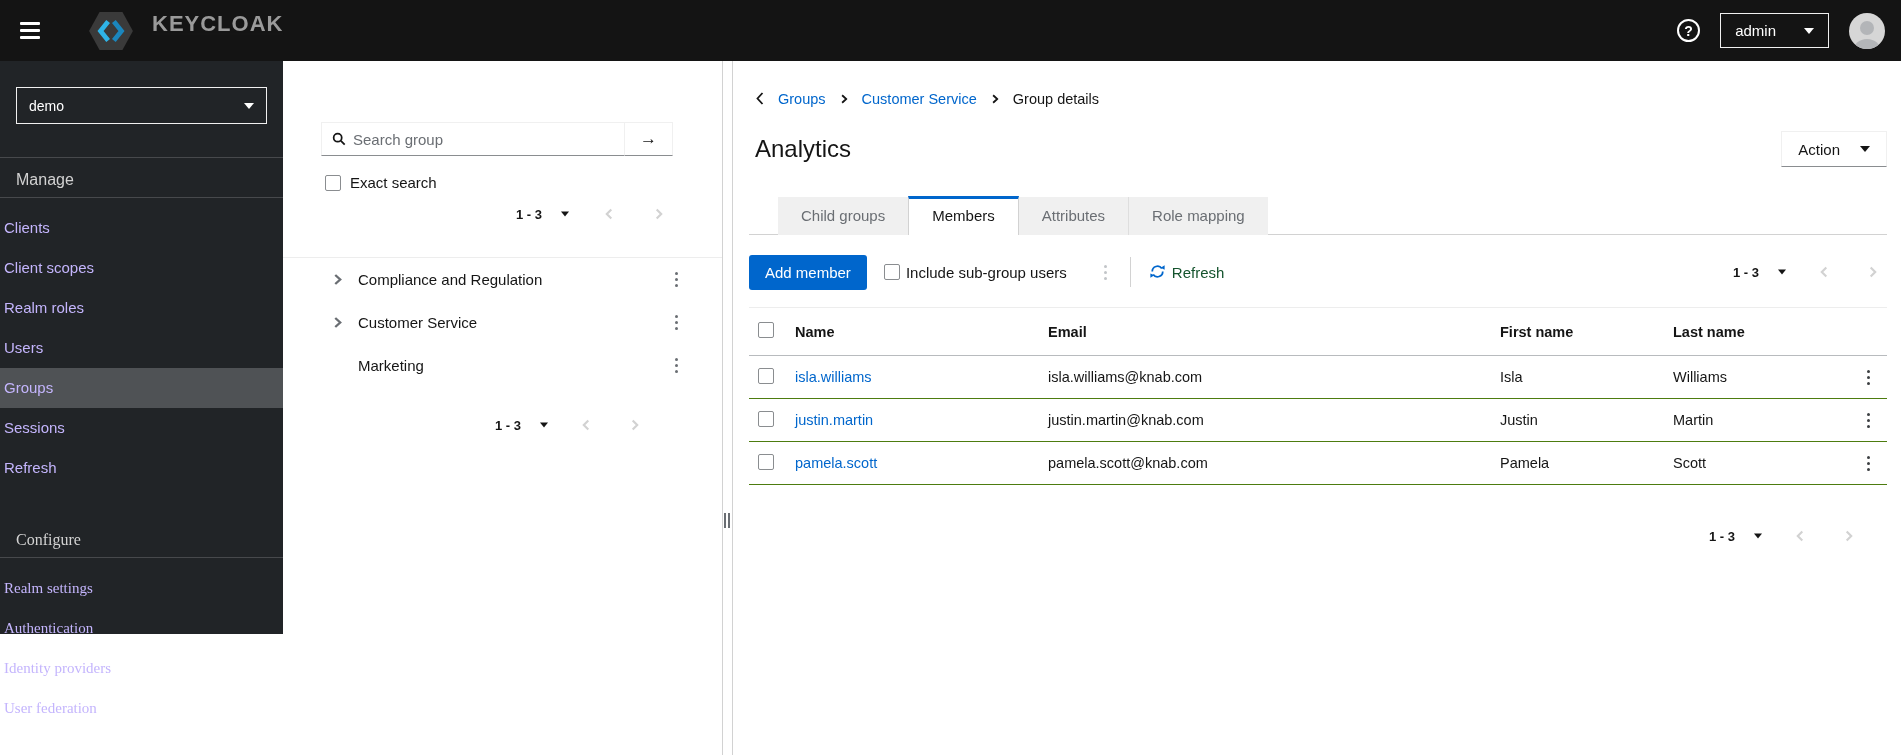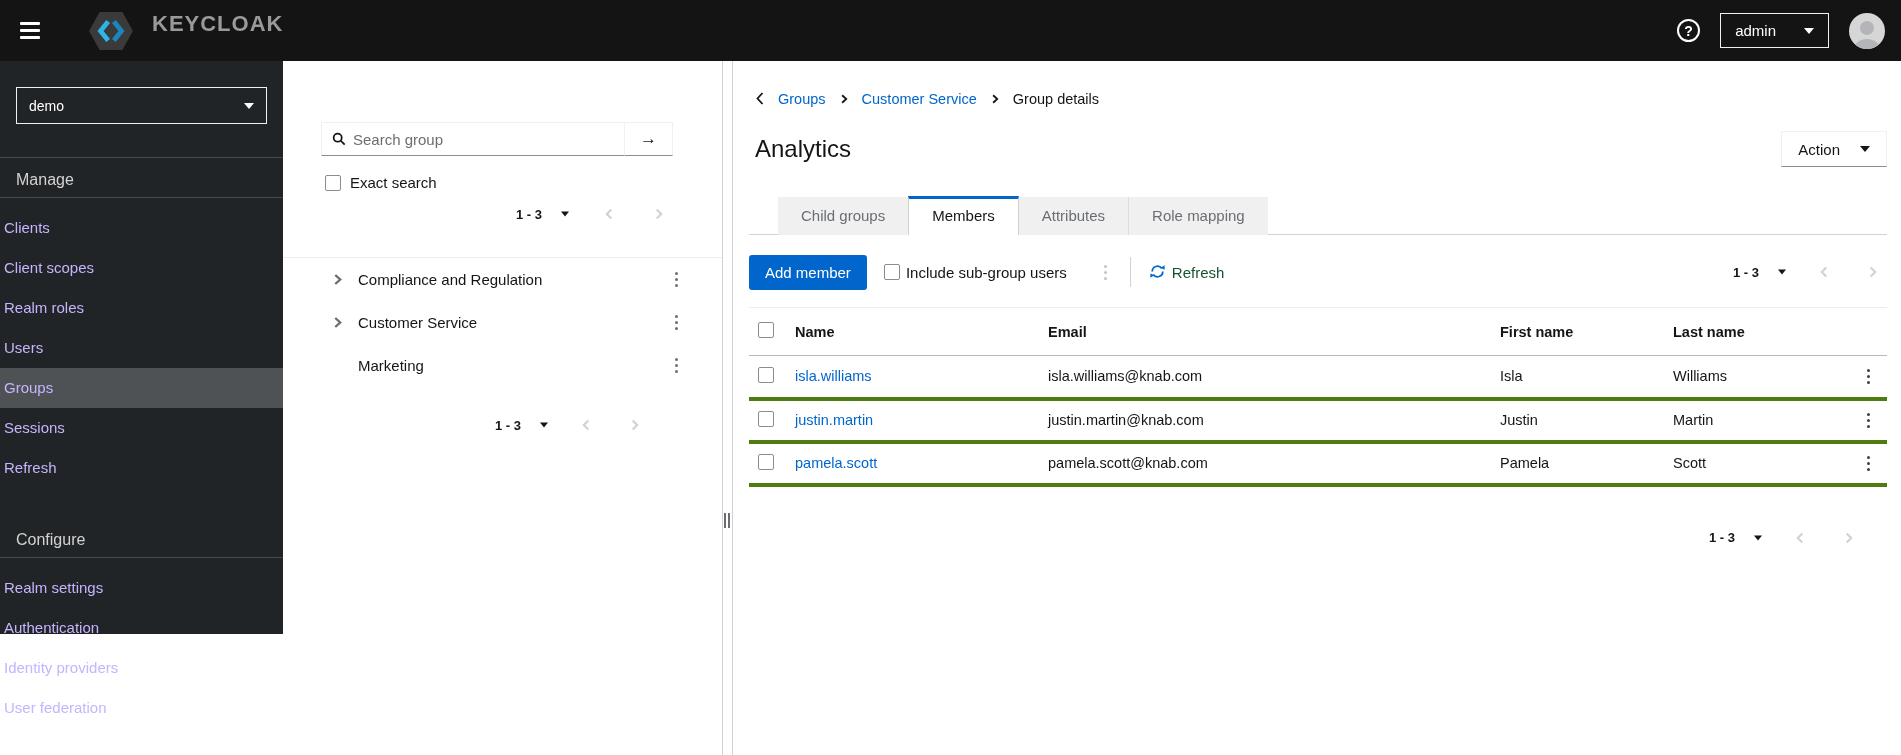--- a/index.html
+++ b/index.html
@@ -28,21 +28,21 @@
   
   .sidebar { position:absolute; left:0; top:61px; width:283px; height:573px; background:#212427; color:#fff; }
   .realm-select { margin:26px 16px 0 16px; height:37px; border:1px solid #f0f0f0; display:flex;
                   align-items:center; justify-content:space-between; padding:0 12px; font-size:14px; color:#fff; cursor:pointer; }
   .side-div { border-top:1px solid #47494c; margin-top:33px; }
   .nav-section-title { padding:13px 16px 8px 16px; font-size:16px; color:#d2d2d2; }
   .nav-section-rule { border-top:1px solid #47494c; }
   .nav-list { list-style:none; margin-top:10px; }
   .nav-item { height:40px; line-height:40px; padding-left:4px; font-size:15px; color:#c4b5fd; cursor:pointer; }
   .nav-item.active { background:#4f5255; }
-  .configure-block { margin-top:30px; }
+  .configure-block { margin-top:30px;font-family:Liberation Serif, serif; }
 
   
   .middle { position:absolute; left:283px; top:61px; width:439px; height:694px; background:#fff; }
   .search-row { margin-top:61px; padding-left:38px; display:flex; }
   .search-box { width:304px; height:34px; border:1px solid #f0f0f0; border-bottom:1px solid #8a8d90;
                 display:flex; align-items:center; padding:0 10px; gap:7px; background:#fff; }
   .search-box input { border:none; outline:none; font-size:15px; color:#151515; width:100%;
                       font-family:"Liberation Sans", sans-serif; }
   .search-box input::placeholder { color:#6a6e73; }
   .search-go { width:48px; height:34px; border:1px solid #f0f0f0; border-bottom:1px solid #8a8d90;
@@ -101,21 +101,21 @@
   .include-group { display:flex; align-items:center; gap:6px; margin-left:17px; font-size:15px; }
   .toolbar .kebab { margin-left:33px; }
   .toolbar-div { width:1px; height:30px; background:#d2d2d2; margin:0 19px; }
   .refresh { display:flex; align-items:flex-start; gap:7px; color:#14532d; font-size:15px; cursor:pointer; }
   .toolbar-pag { margin-left:auto; padding-right:6px; }
   .toolbar-pag .pag-nav { margin-left:28px; gap:30px; }
 
   table.members { border-collapse:collapse; width:100%; margin-top:17px; table-layout:fixed; }
   table.members thead tr { border-top:1px solid #ededed; border-bottom:1px solid #b8bbbe; height:48px; }
   table.members th { text-align:left; font-size:14.5px; font-weight:bold; color:#151515; }
-  table.members tbody tr { border-bottom:4px solid #4d7c0f; height:43px; }
+  table.members tbody tr { border-bottom:1px solid #4d7c0f; height:43px; }
   table.members td { font-size:14.5px; color:#151515; }
   .cell-check { padding-left:9px; }
   .row-link { color:#0066cc; text-decoration:none; cursor:pointer; }
   .table-pag { margin-top:40px; height:22px; justify-content:flex-end; padding-right:30px; }
   .table-pag .pag-nav { margin-left:28px; gap:30px; }
 
   svg { display:block; }
 </style>
 </head>
 <body>

